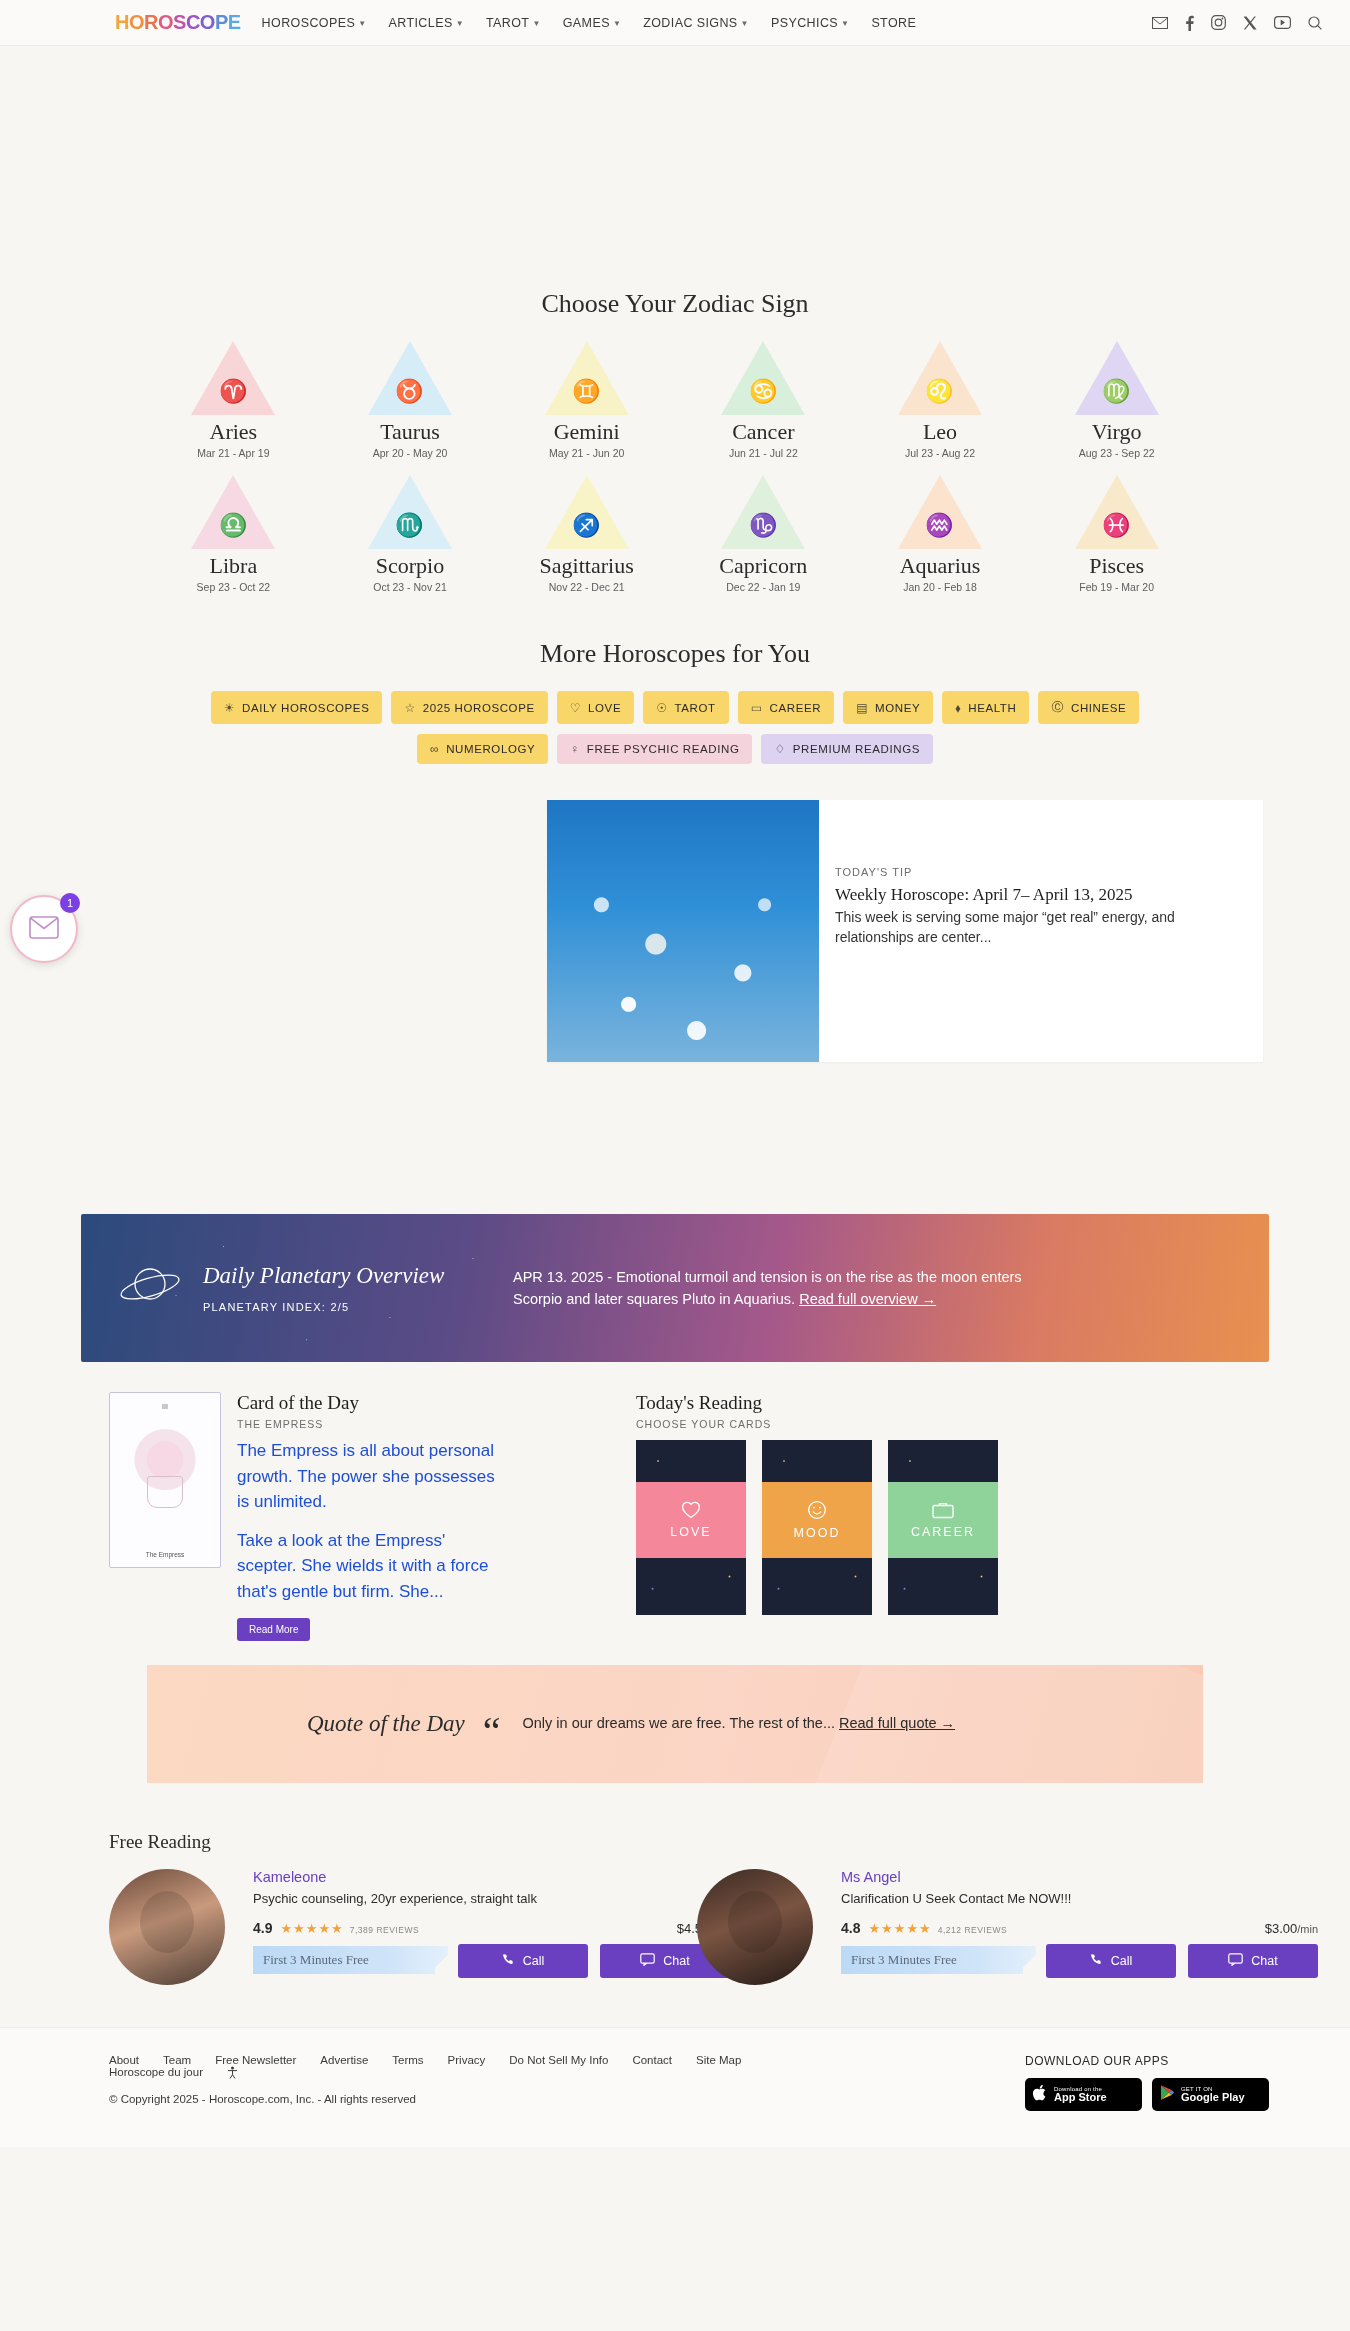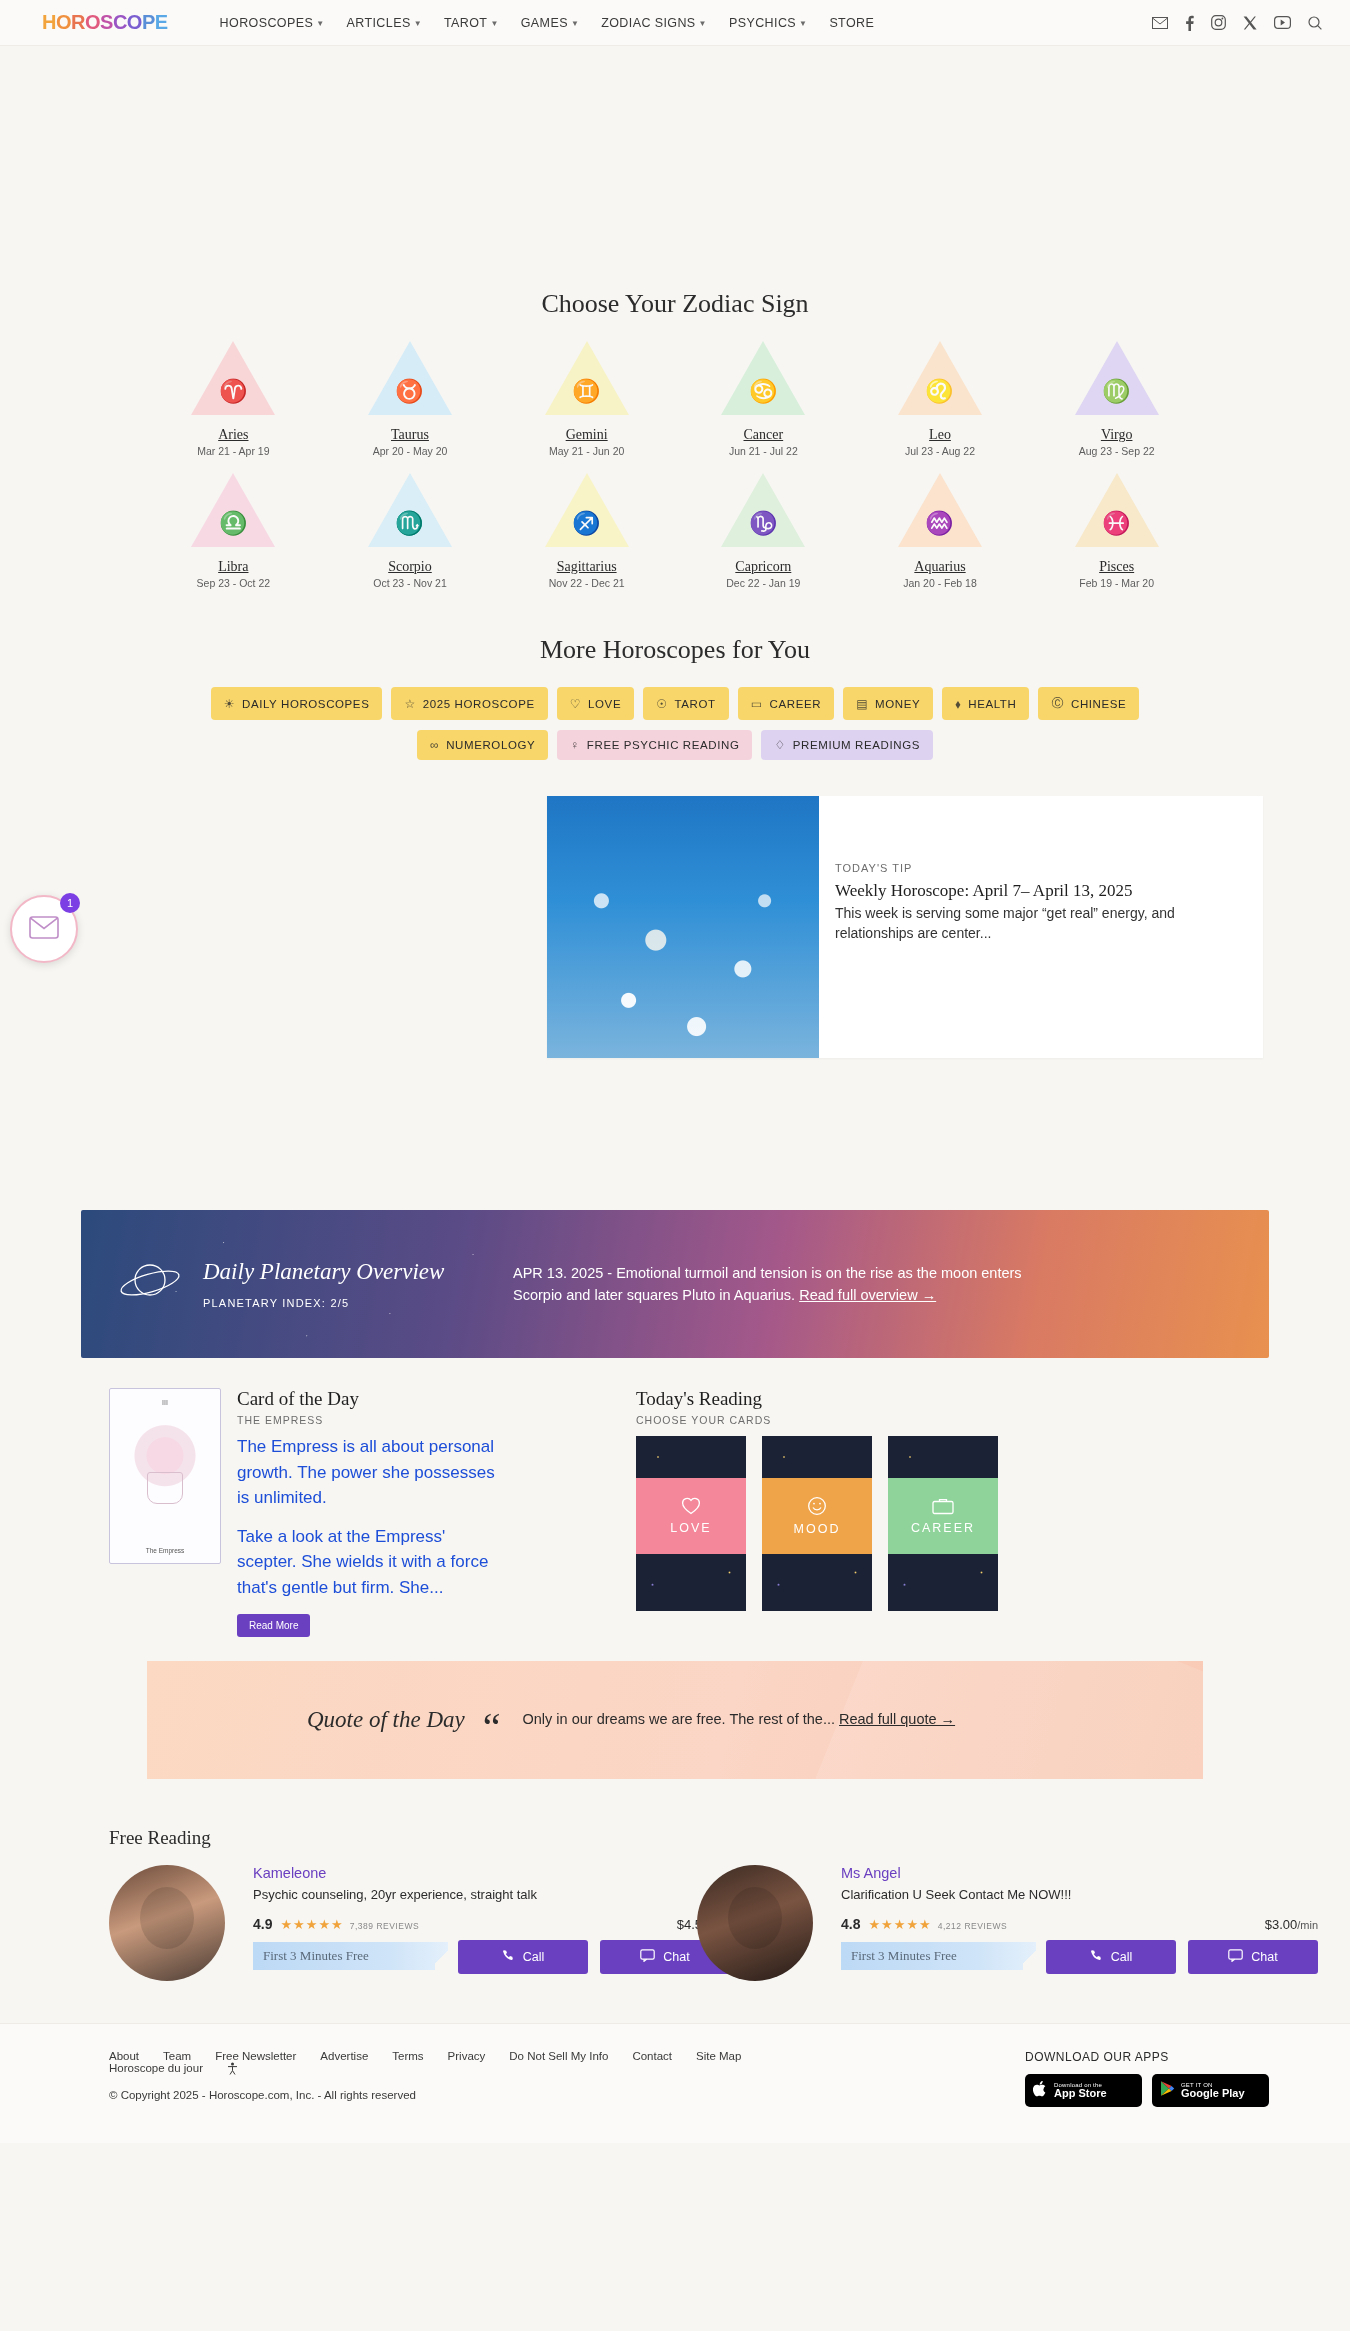--- a/index.html
+++ b/index.html
@@ -12,24 +12,23 @@
     -webkit-font-smoothing: antialiased;
   }
   .page { width: 1350px; position: relative; }
 
   
   .header {
     height: 46px;
     background: #fbfaf8;
     display: flex;
     align-items: center;
-    padding: 0 28px 0 42px;
+    padding: 0 28px 0 115px;
     border-bottom: 1px solid #efece7;
     position: relative;
-    gap: 31px;
   }
   .logo { font-size: 20px; font-weight: bold; letter-spacing: -0.5px; margin-right: 10px; }
   .logo span { display: inline-block; }
   .nav { display: flex; align-items: flex-start; gap: 0px; }
   .nav-item {
     font-size: 12.5px;
     letter-spacing: 0.4px;
     color: #3a3a3a;
     padding: 0 11px;
     cursor: pointer;
@@ -80,24 +79,23 @@
   .ztri .glyph {
     position: absolute;
     left: 0; right: 0;
     bottom: 12px;
     font-size: 23px;
     color: #4a4a4a;
     line-height: 1;
   }
   .zname {
     font-family: "Liberation Serif", serif;
-    font-size: 14px;
-    margin-top: 12px;
+    font-size: 22px;
+    margin-top: 4px;
     color: #2b2b2b;
-    text-decoration: underline;
   }
   .zdate { font-size: 10.5px; color: #5d5d5d; margin-top: 2px; }
 
   
   .more-wrap { margin-top: 46px; }
   .pill-row {
     display: flex;
     justify-content: center;
     gap: 9px;
     flex-wrap: wrap;

